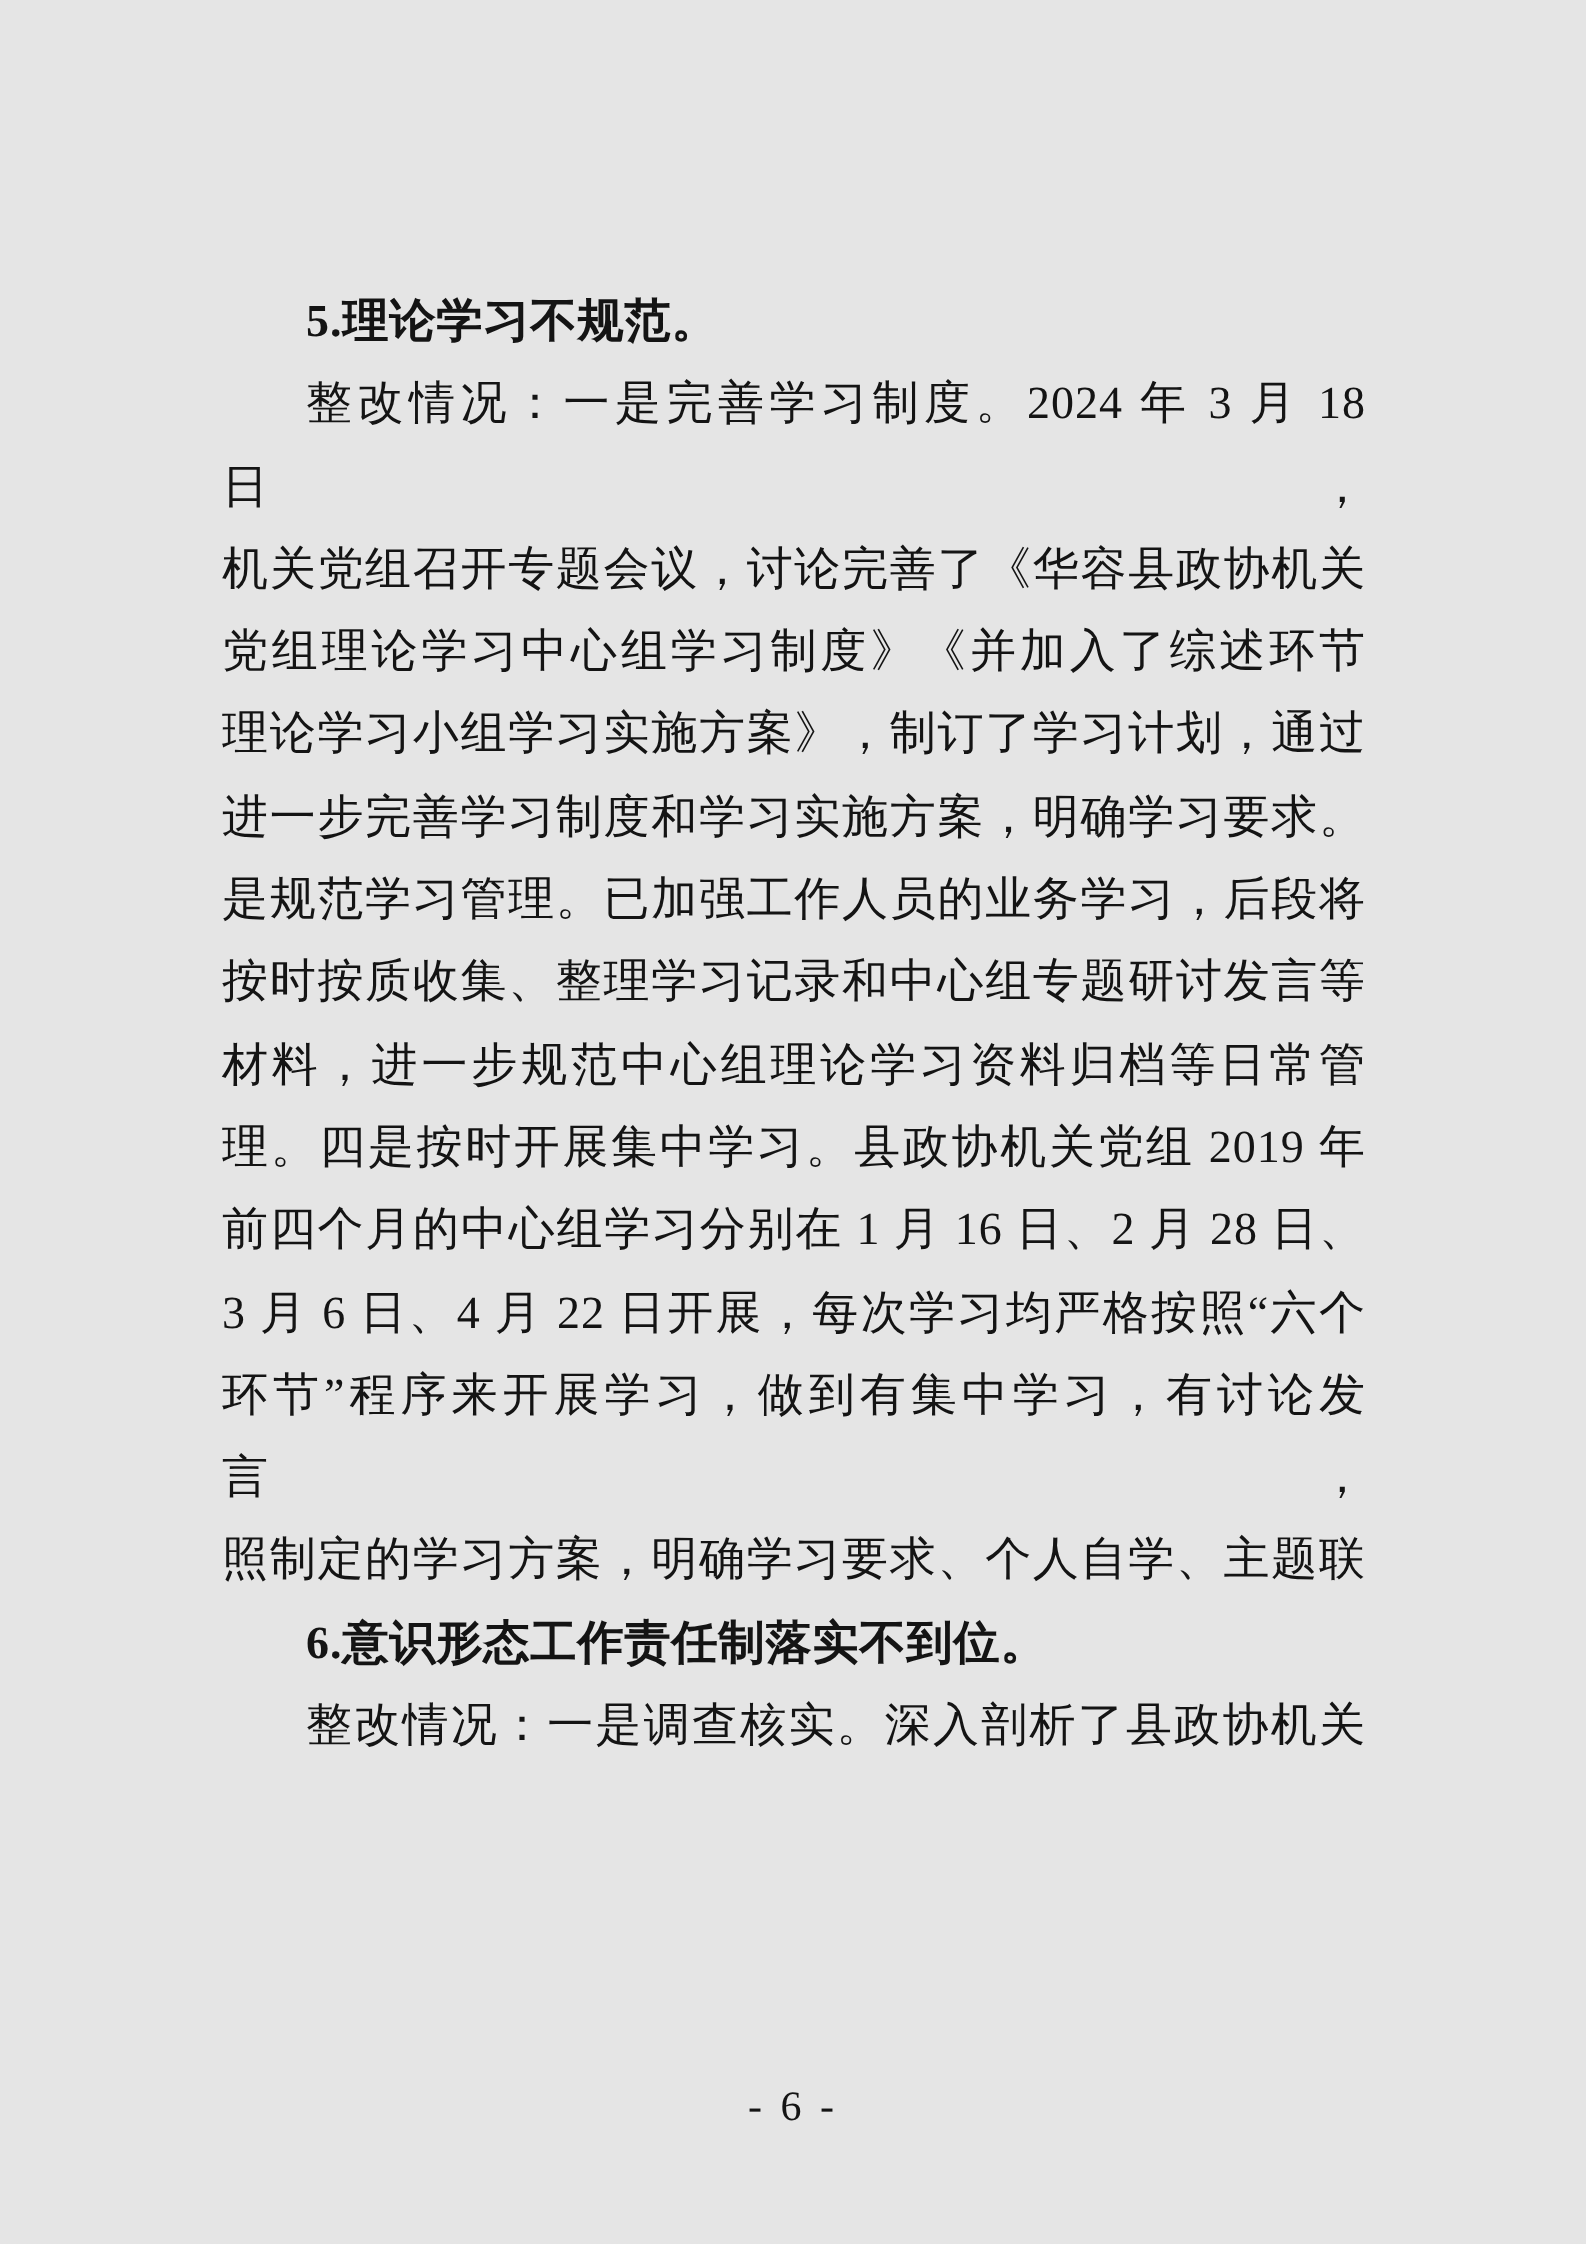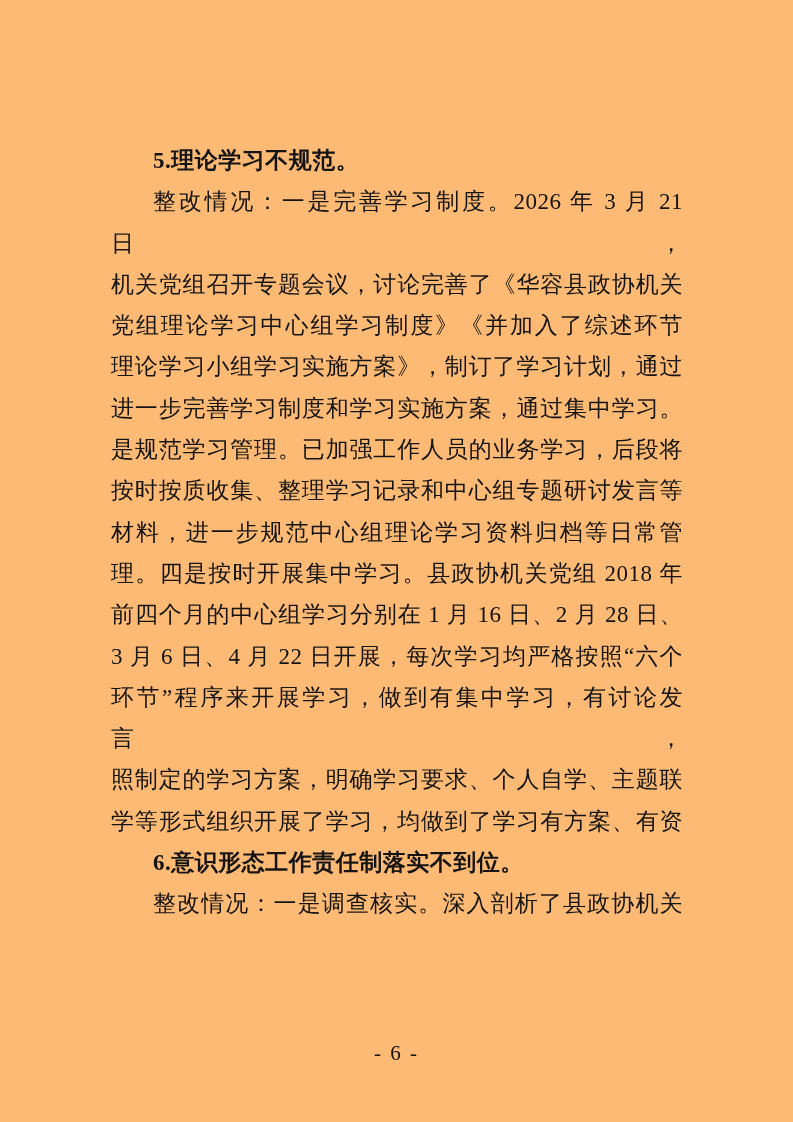--- a/index.html
+++ b/index.html
@@ -11,21 +11,21 @@
     height: 1122px;
     background: #ffffff;
     position: relative;
     overflow: hidden;
     font-family: "Liberation Serif", "DejaVu Serif", serif;
     color: #141414;
   }
   .page {
     position: absolute;
     inset: 0;
-    background: #fdba74;
+    background: #e5e5e5;
   }
   .text-block {
     position: absolute;
     left: 111px;
     top: 140px;
     width: 572px;
   }
   .line {
     margin: 0;
     padding: 0;
@@ -57,31 +57,30 @@
     letter-spacing: 2px;
     color: #141414;
   }
 </style>
 </head>
 <body>
 
 <div class="page">
   <div class="text-block">
     <p class="line indent short bold">5.理论学习不规范。</p>
-    <p class="line indent">整改情况：一是完善学习制度。2026 年 3 月 21 日，</p>
+    <p class="line indent">整改情况：一是完善学习制度。2024 年 3 月 18 日，</p>
     <p class="line">机关党组召开专题会议，讨论完善了《华容县政协机关</p>
     <p class="line">党组理论学习中心组学习制度》《并加入了综述环节</p>
     <p class="line">理论学习小组学习实施方案》，制订了学习计划，通过</p>
-    <p class="line">进一步完善学习制度和学习实施方案，通过集中学习。</p>
+    <p class="line">进一步完善学习制度和学习实施方案，明确学习要求。</p>
     <p class="line">是规范学习管理。已加强工作人员的业务学习，后段将</p>
     <p class="line">按时按质收集、整理学习记录和中心组专题研讨发言等</p>
     <p class="line">材料，进一步规范中心组理论学习资料归档等日常管</p>
-    <p class="line">理。四是按时开展集中学习。县政协机关党组 2018 年</p>
+    <p class="line">理。四是按时开展集中学习。县政协机关党组 2019 年</p>
     <p class="line">前四个月的中心组学习分别在 1 月 16 日、2 月 28 日、</p>
     <p class="line">3 月 6 日、4 月 22 日开展，每次学习均严格按照“六个</p>
     <p class="line">环节”程序来开展学习，做到有集中学习，有讨论发言，</p>
     <p class="line">照制定的学习方案，明确学习要求、个人自学、主题联</p>
-    <p class="line">学等形式组织开展了学习，均做到了学习有方案、有资</p>
     <p class="line indent short bold">6.意识形态工作责任制落实不到位。</p>
     <p class="line indent">整改情况：一是调查核实。深入剖析了县政协机关</p>
   </div>
   <div class="page-number">- 6 -</div>
 </div>
 
 </body></html>

